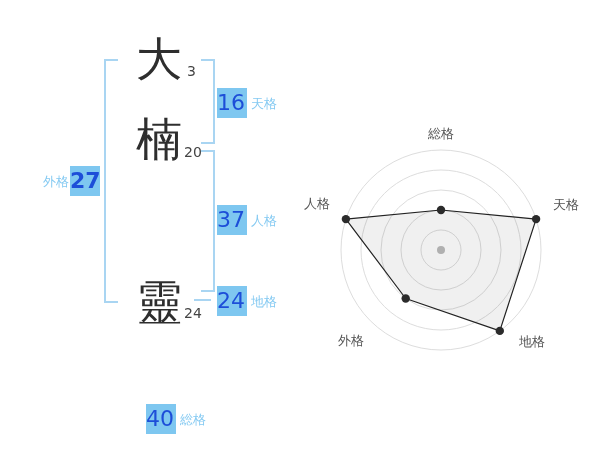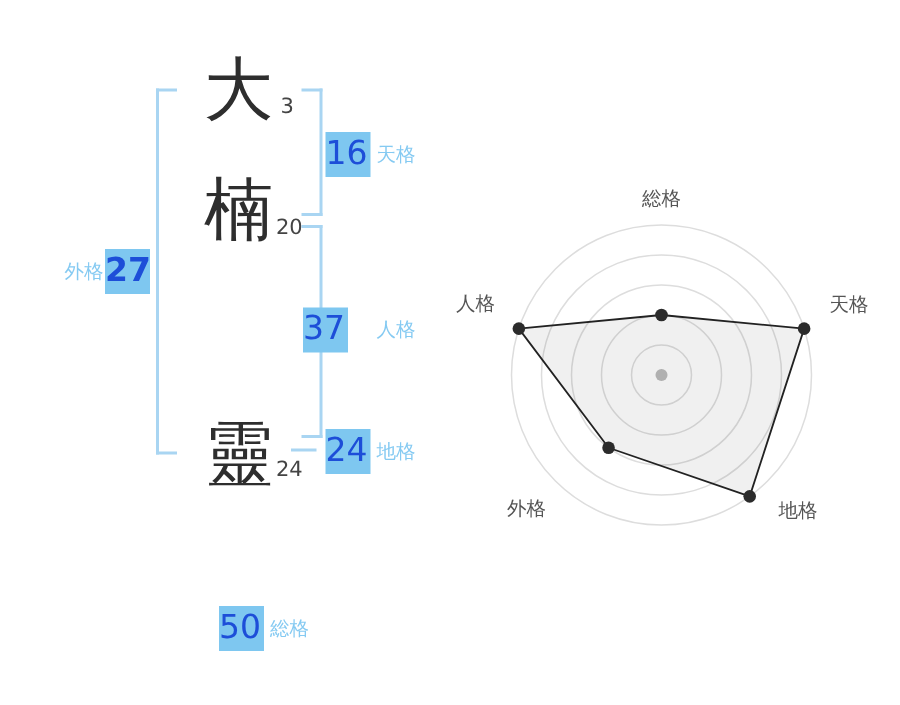--- a/index.html
+++ b/index.html
@@ -73,21 +73,21 @@
     text-align: left;
   }
   .score-label {
     position: absolute;
     font-size: 13px;
     color: #85caf2;
     line-height: 1;
   }
   .box-tenkaku { left: 217px; top: 88px; }
   .lbl-tenkaku { left: 251px; top: 97px; }
-  .box-jinkaku { left: 202px; top: 205px; }
+  .box-jinkaku { left: 217px; top: 205px; }
   .lbl-jinkaku { left: 251px; top: 214px; }
   .box-chikaku { left: 217px; top: 286px; }
   .lbl-chikaku { left: 251px; top: 295px; }
   .box-gaikaku { left: 70px;  top: 166px; font-weight: bold; }
   .lbl-gaikaku { left: 43px;  top: 175px; }
   .box-soukaku { left: 146px; top: 404px; }
   .lbl-soukaku { left: 180px; top: 413px; }
 
   
   .radar-svg { position: absolute; left: 326px; top: 135px; }
@@ -136,21 +136,21 @@
 
   <div class="score-box box-jinkaku">37</div>
   <div class="score-label lbl-jinkaku">人格</div>
 
   <div class="score-box box-chikaku">24</div>
   <div class="score-label lbl-chikaku">地格</div>
 
   <div class="score-box box-gaikaku">27</div>
   <div class="score-label lbl-gaikaku">外格</div>
 
-  <div class="score-box box-soukaku">50</div>
+  <div class="score-box box-soukaku">40</div>
   <div class="score-label lbl-soukaku">総格</div>
 
   <svg id="radar-svg" class="radar-svg" width="230" height="230" viewBox="0 0 230 230">
     <circle class="ring" cx="115" cy="115" r="20"></circle>
     <circle class="ring" cx="115" cy="115" r="40"></circle>
     <circle class="ring" cx="115" cy="115" r="60"></circle>
     <circle class="ring" cx="115" cy="115" r="80"></circle>
     <circle class="ring" cx="115" cy="115" r="100"></circle>
     <circle class="center-dot" cx="115" cy="115" r="4"></circle>
     <polygon id="radar-polygon" class="radar-polygon" points="115.0,75.0 210.1,84.1 173.8,195.9 79.7,163.5 19.9,84.1"></polygon>

